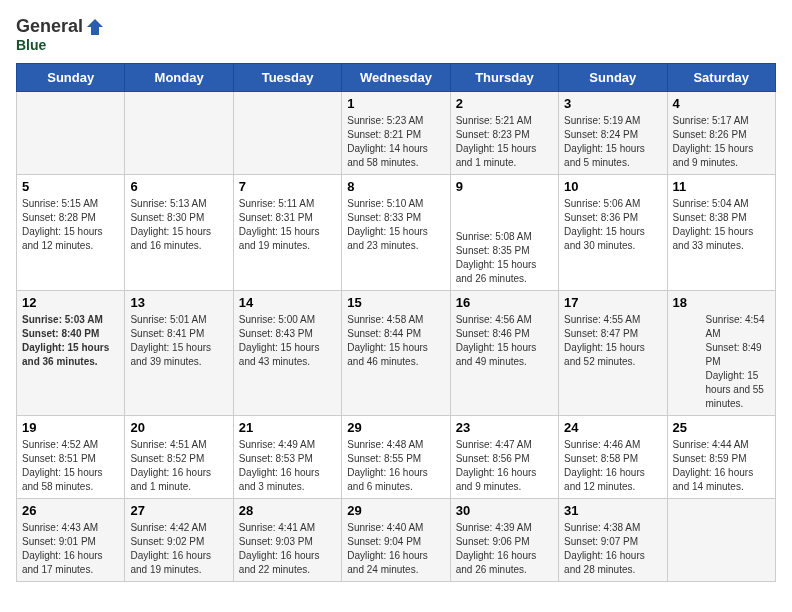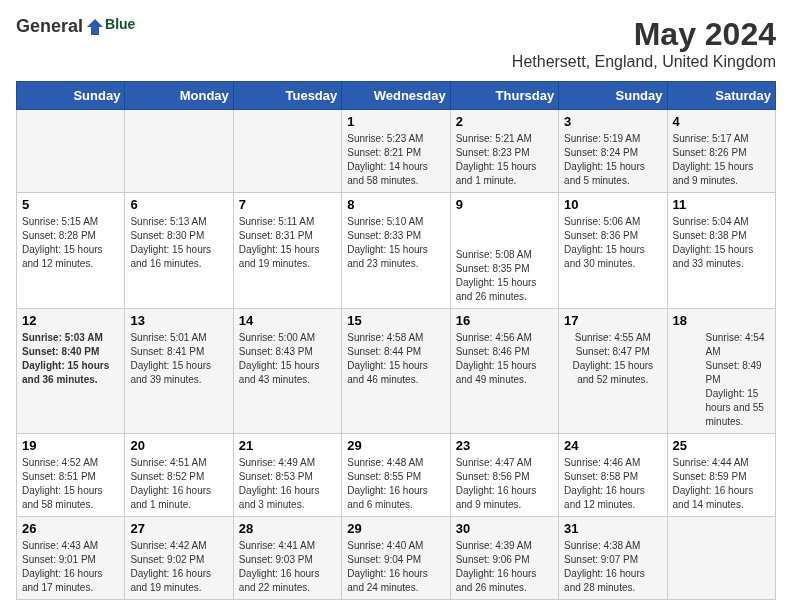--- a/index.html
+++ b/index.html
@@ -11,21 +11,21 @@
       padding: 16px;
     }
     .header-row {
       display: flex;
       justify-content: space-between;
       align-items: flex-start;
       margin-bottom: 10px;
     }
     .logo {
       display: flex;
-      flex-direction: row;
+      flex-direction: column;
       align-items: flex-start;
     }
     .logo-text {
       display: flex;
       align-items: center;
     }
     .logo-general {
       font-size: 18px;
       font-weight: bold;
       color: #333;
@@ -54,21 +54,21 @@
     }
     table {
       width: 100%;
       border-collapse: collapse;
       font-size: 11px;
     }
     thead tr th {
       background-color: #2a5db0;
       color: #fff;
       padding: 6px 4px;
-      text-align: right;
+      text-align: center;
       font-size: 13px;
       border: 1px solid #1a4a9a;
     }
     tbody tr td {
       border: 1px solid #ccc;
       padding: 4px 5px;
       vertical-align: top;
       width: calc(100% / 7);
     }
     tbody tr:nth-child(odd) {
@@ -97,24 +97,20 @@
 <div class="header-row">
   <div class="logo">
     <div class="logo-text">
       <span class="logo-general">General</span>
       <svg class="logo-icon" viewBox="0 0 20 20">
         <polygon points="10,2 18,10 14,10 14,18 6,18 6,10 2,10" fill="#2a5db0"></polygon>
       </svg>
     </div>
     <span class="logo-blue">Blue</span>
   </div>
-  <div class="title-block">
-    <div class="main-title">May 2024</div>
-    <div class="subtitle">Hethersett, England, United Kingdom</div>
-  </div>
 </div>
 
 <table>
   <thead>
     <tr>
     <th>Sunday</th>
         <th>Monday</th>
         <th>Tuesday</th>
         <th>Wednesday</th>
         <th>Thursday</th>
@@ -222,21 +218,21 @@
 Daylight: 15 hours and 46 minutes.</div>
         </td>
         <td>
           <div class="day-number">16</div>
           <div class="day-detail" style="white-space: pre-line;">Sunrise: 4:56 AM
 Sunset: 8:46 PM
 Daylight: 15 hours and 49 minutes.</div>
         </td>
         <td>
           <div class="day-number">17</div>
-          <div class="day-detail" style="white-space: pre-line; text-align: center;">Sunrise: 4:55 AM
+          <div class="day-detail" style="white-space: pre-line;">Sunrise: 4:55 AM
 Sunset: 8:47 PM
 Daylight: 15 hours and 52 minutes.</div>
         </td>
         <td>
           <div class="day-number">18</div>
           <div class="day-detail" style="white-space: pre-line; margin-left: 33px;">Sunrise: 4:54 AM
 Sunset: 8:49 PM
 Daylight: 15 hours and 55 minutes.</div>
         </td>
       </tr>

